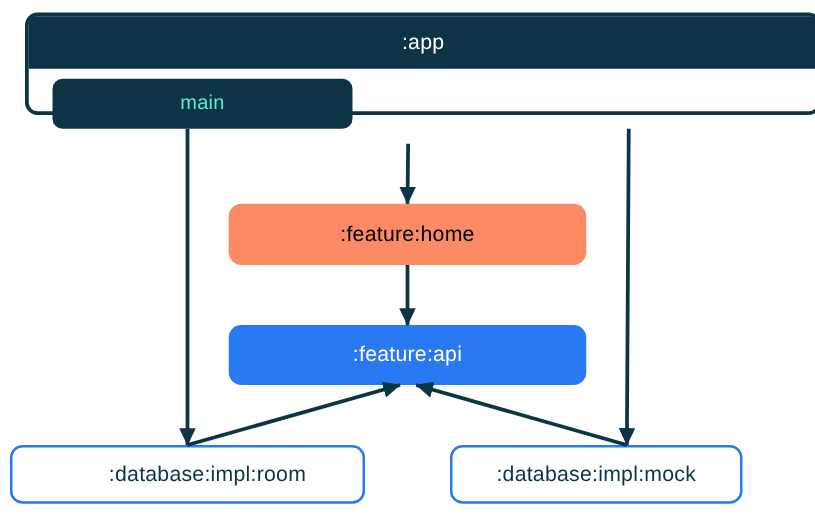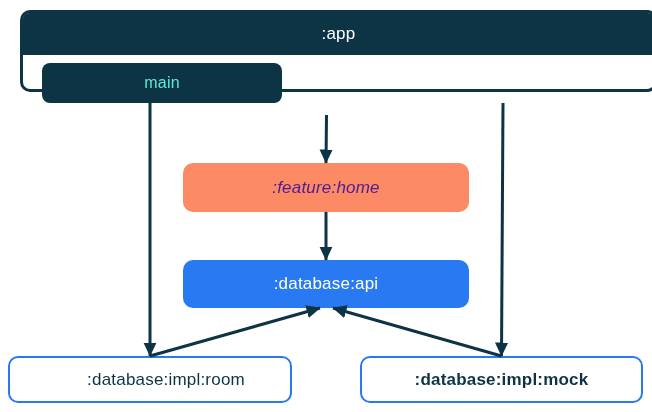--- a/index.html
+++ b/index.html
@@ -62,40 +62,39 @@
     left: 372px; top: 50px;
     width: 240px;
     background: #06de8a;
     color: #0d3445;
   }
   
   .mod-feature-home {
     left: 183px; top: 163px;
     width: 286px; height: 49px;
     background: #fc8a65;
-    color: #4c1d95;
+    color: #000000;
     border-radius: 10px;
-    font-style: italic;
   }
   .mod-database-api {
     left: 183px; top: 260px;
     width: 286px; height: 48px;
     background: #2979f2;
     color: #ffffff;
     border-radius: 10px;
   }
   .mod-impl {
     height: 47px;
     background: #ffffff;
     border: 2.5px solid #2979f2;
     color: #0d3445;
     border-radius: 10px;
   }
   .mod-impl-room { left: 8px;   top: 356px; width: 284px; padding-left: 32px; }
-  .mod-impl-mock { left: 360px; top: 356px; width: 283px; font-weight: bold; }
+  .mod-impl-mock { left: 360px; top: 356px; width: 234px; }
   
   #edges {
     position: absolute;
     left: 0; top: 0;
     width: 652px; height: 412px;
     pointer-events: none;
     z-index: 5;
   }
 </style>
 </head>
@@ -110,21 +109,21 @@
     <div class="src-set src-main">
       <span>main</span>
     </div>
   </div>
 
   <div class="node mod-feature-home">
     <span>:feature:home</span>
   </div>
 
   <div class="node mod-database-api">
-    <span>:database:api</span>
+    <span>:feature:api</span>
   </div>
 
   <div class="node mod-impl mod-impl-room">
     <span>:database:impl:room</span>
   </div>
 
   <div class="node mod-impl mod-impl-mock">
     <span>:database:impl:mock</span>
   </div>
 

